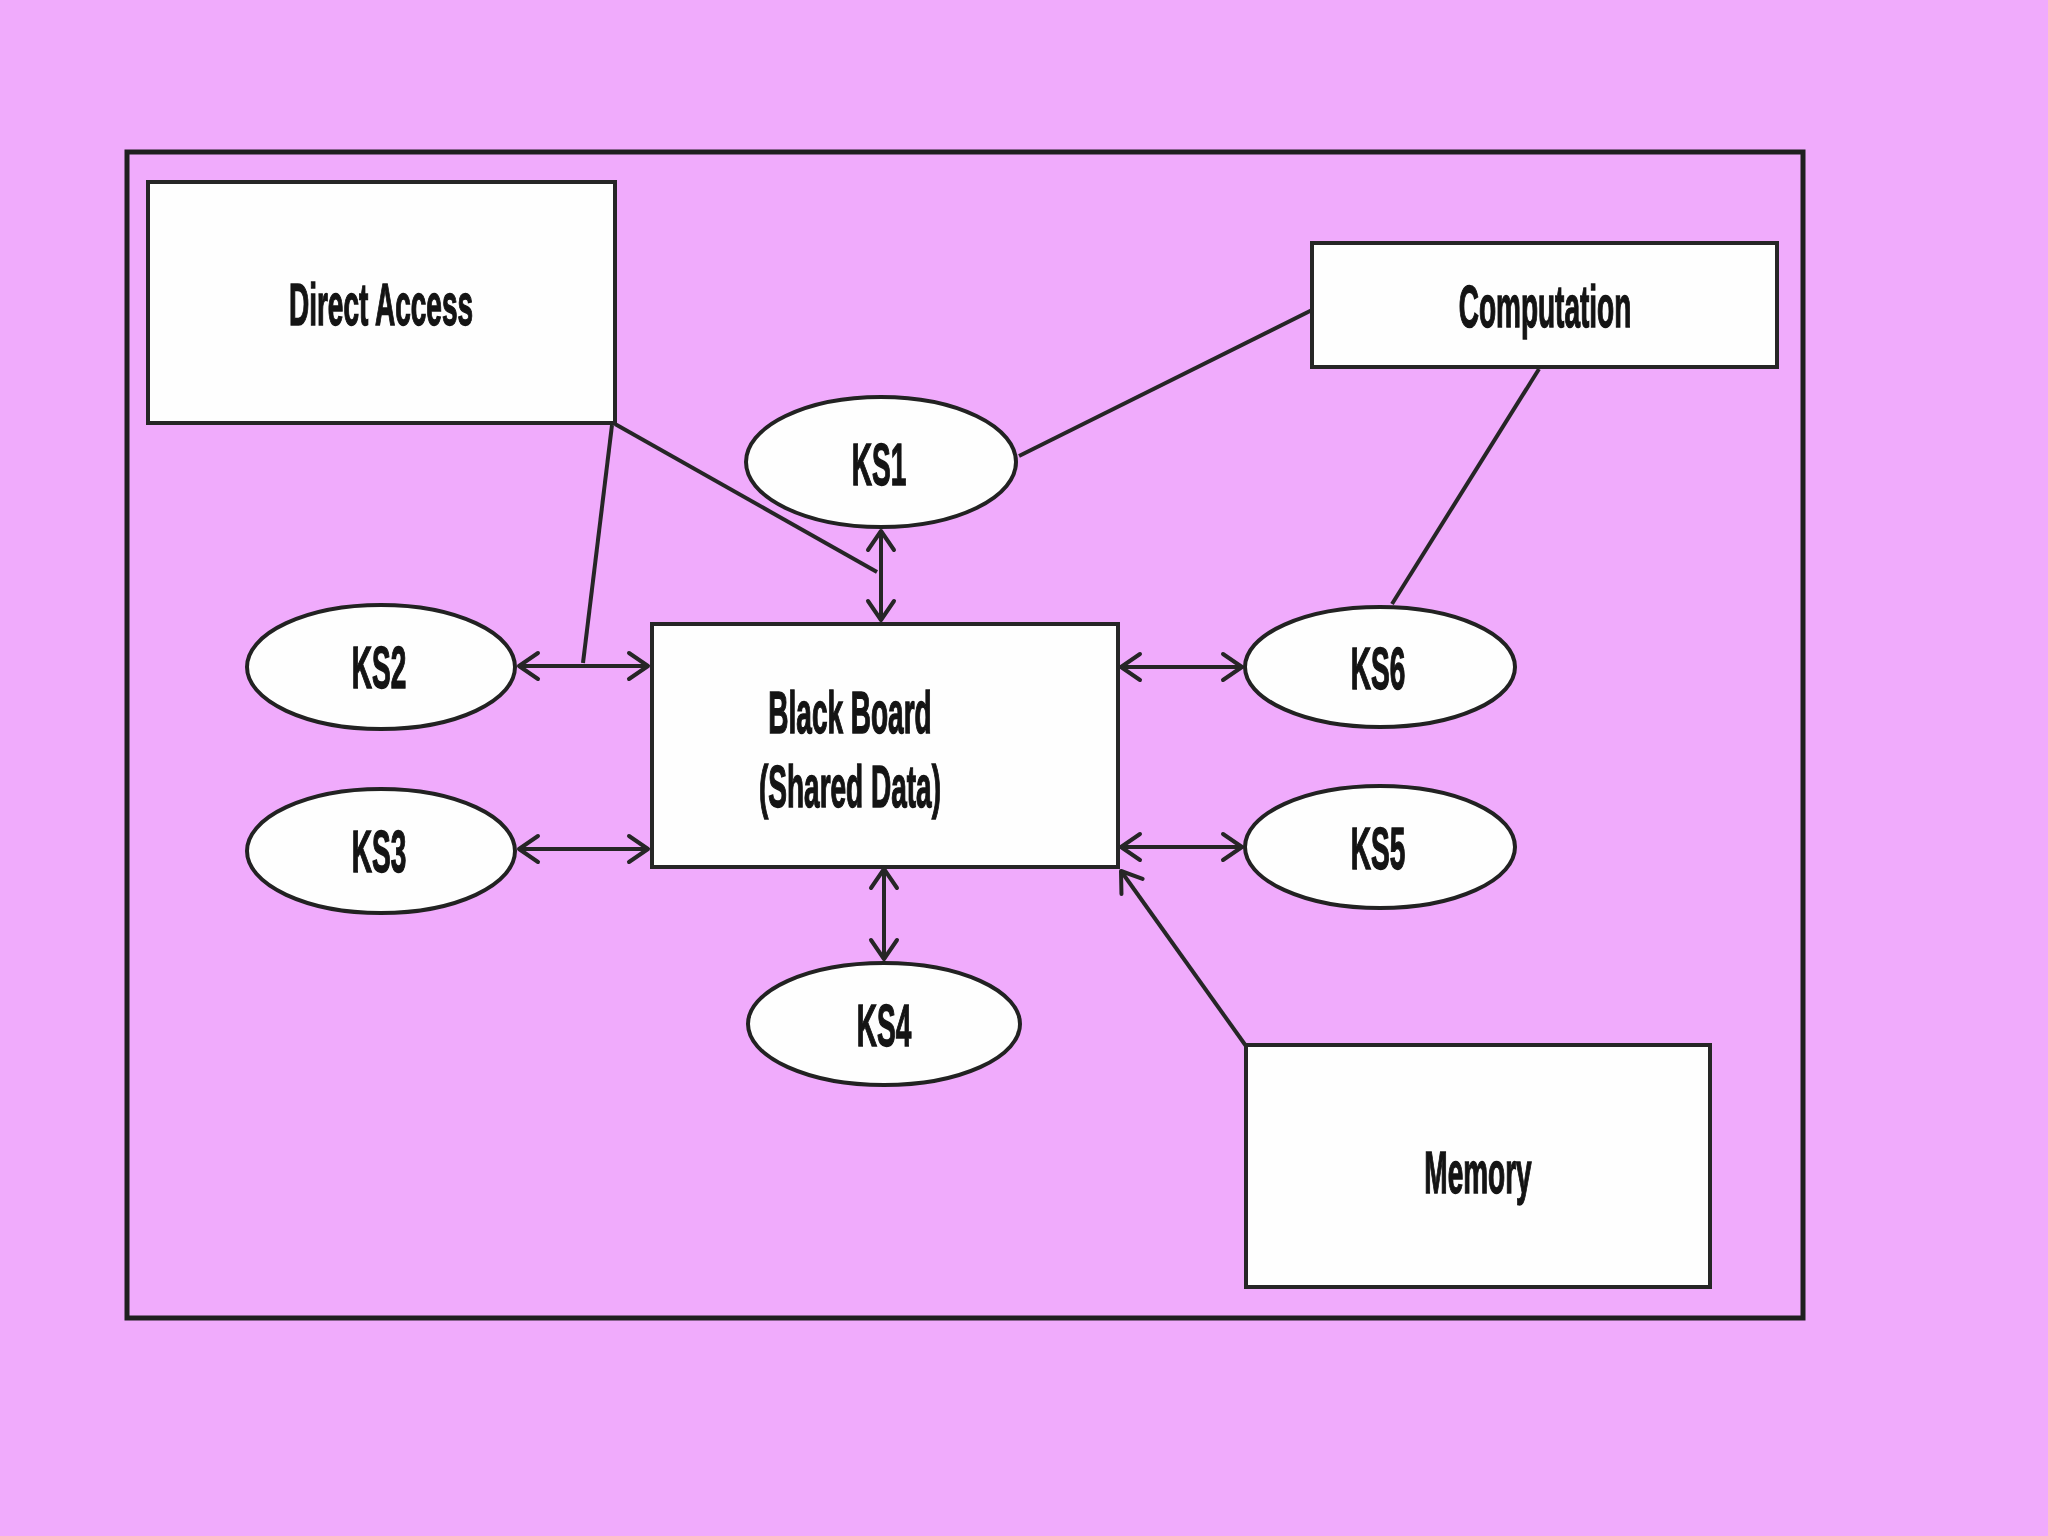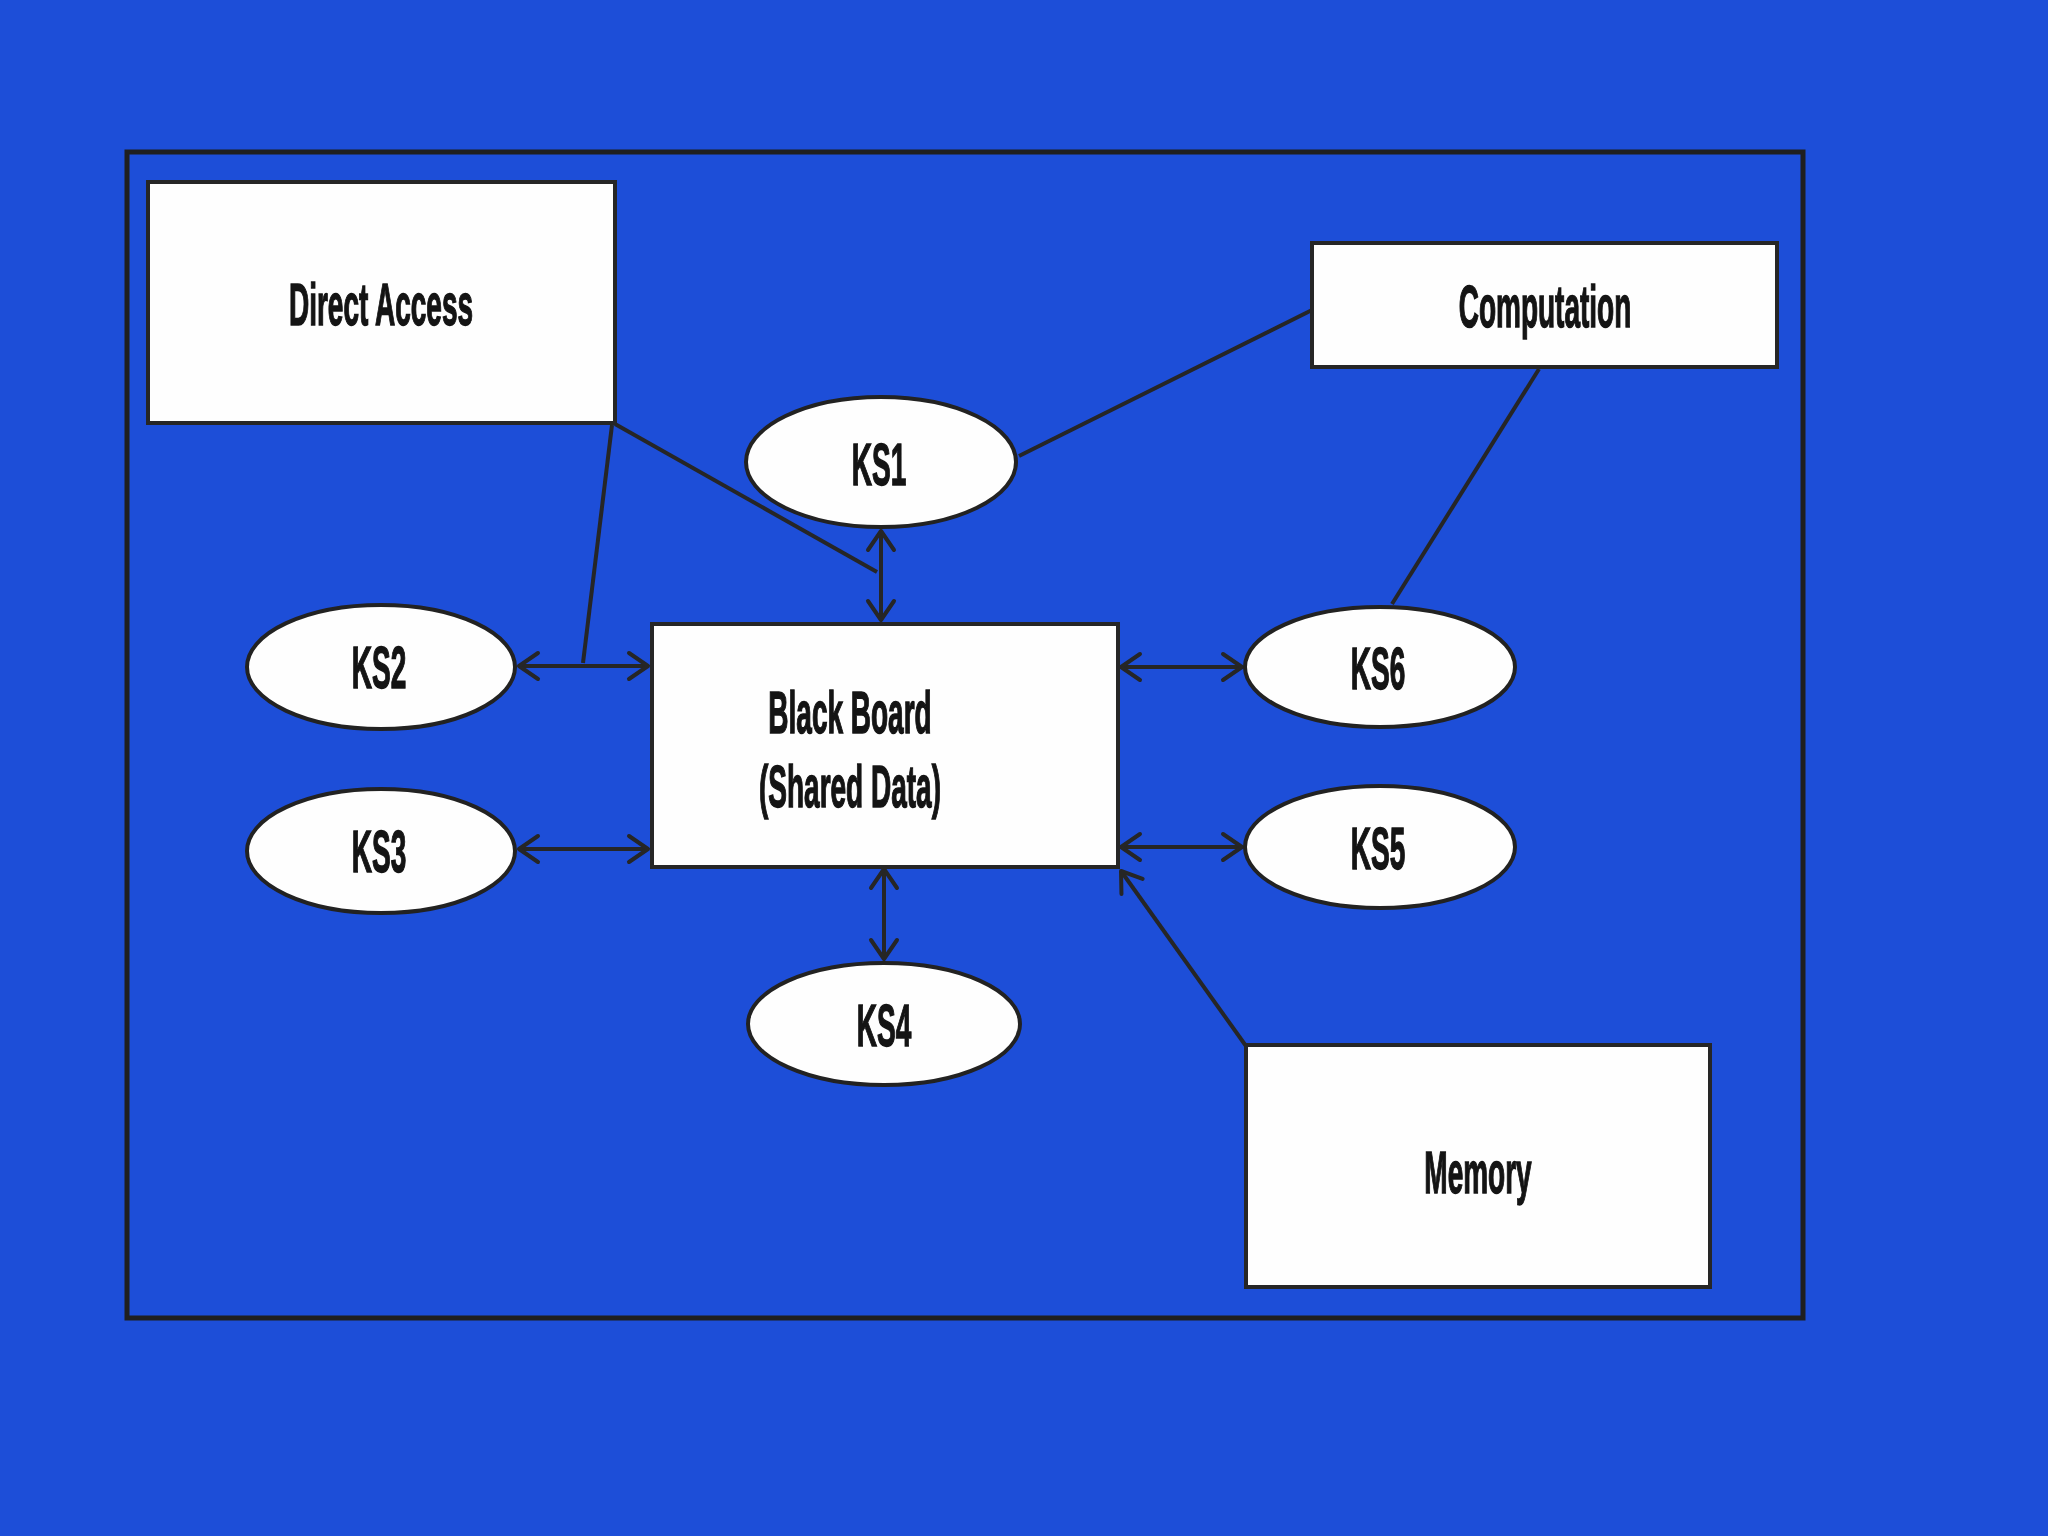--- a/index.html
+++ b/index.html
@@ -4,21 +4,21 @@
 <style>
   html, body {
     margin: 0;
     padding: 0;
     background: #ffffff;
   }
   .stage {
     position: relative;
     width: 2048px;
     height: 1536px;
-    background: #1d4ed8;
+    background: #f0abfc;
     overflow: hidden;
   }
   svg.diagram {
     display: block;
     filter: blur(0.55px);
   }
   .node-rect {
     fill: #fefefe;
     stroke: #262626;
     stroke-width: 4;

